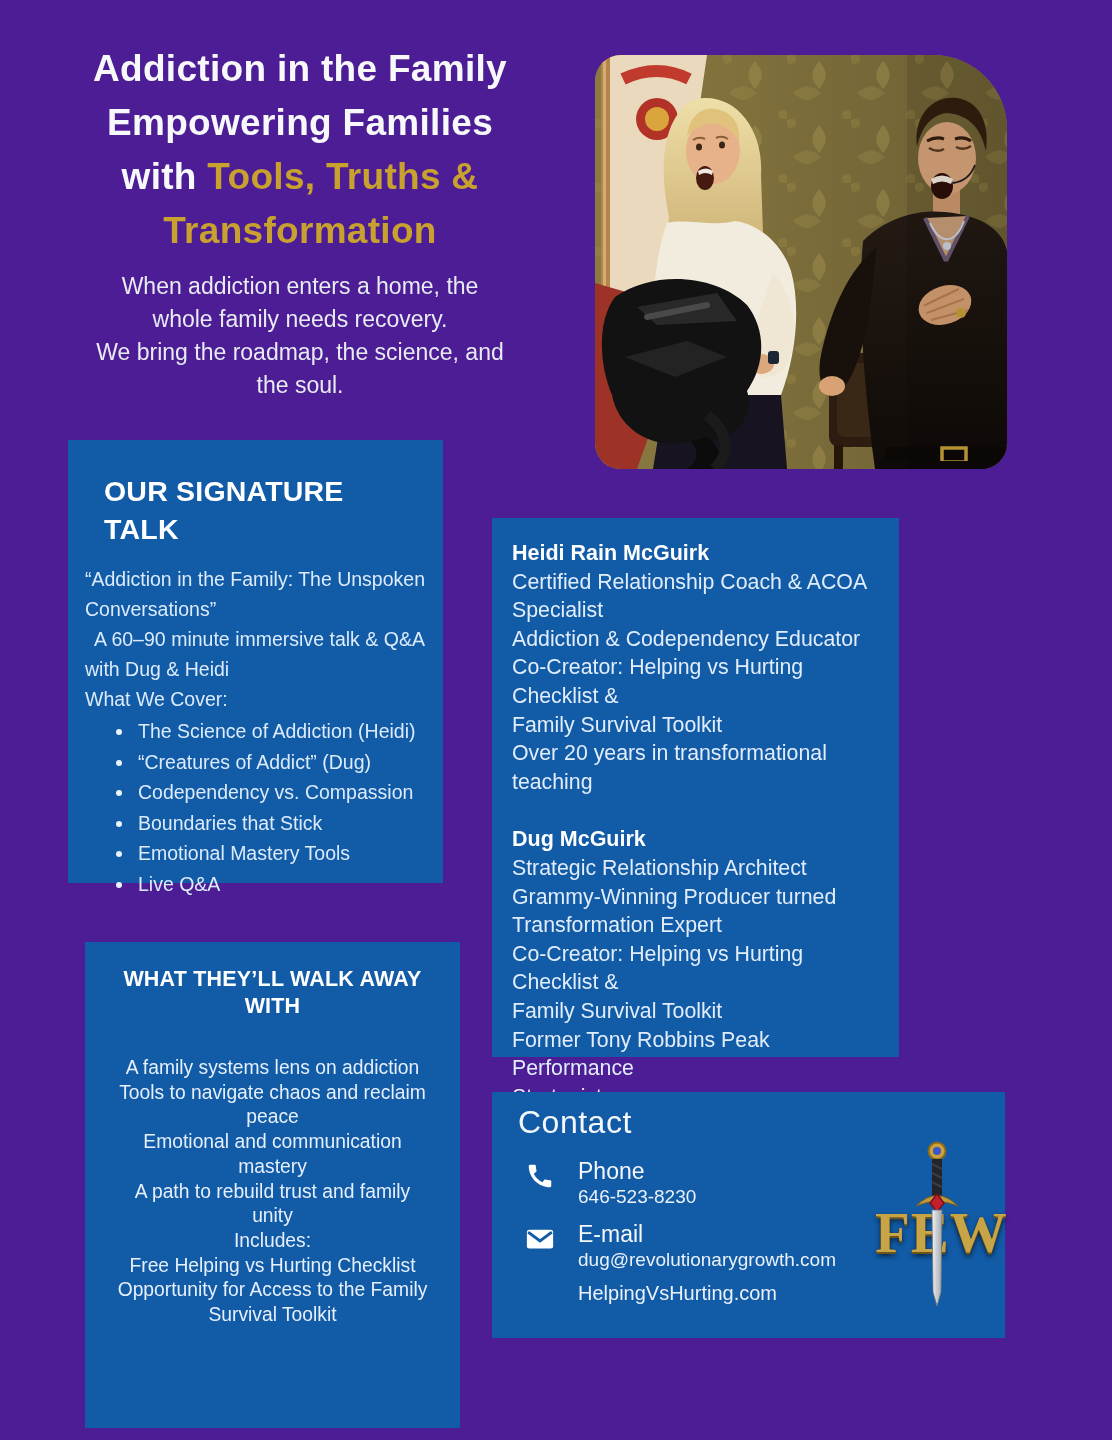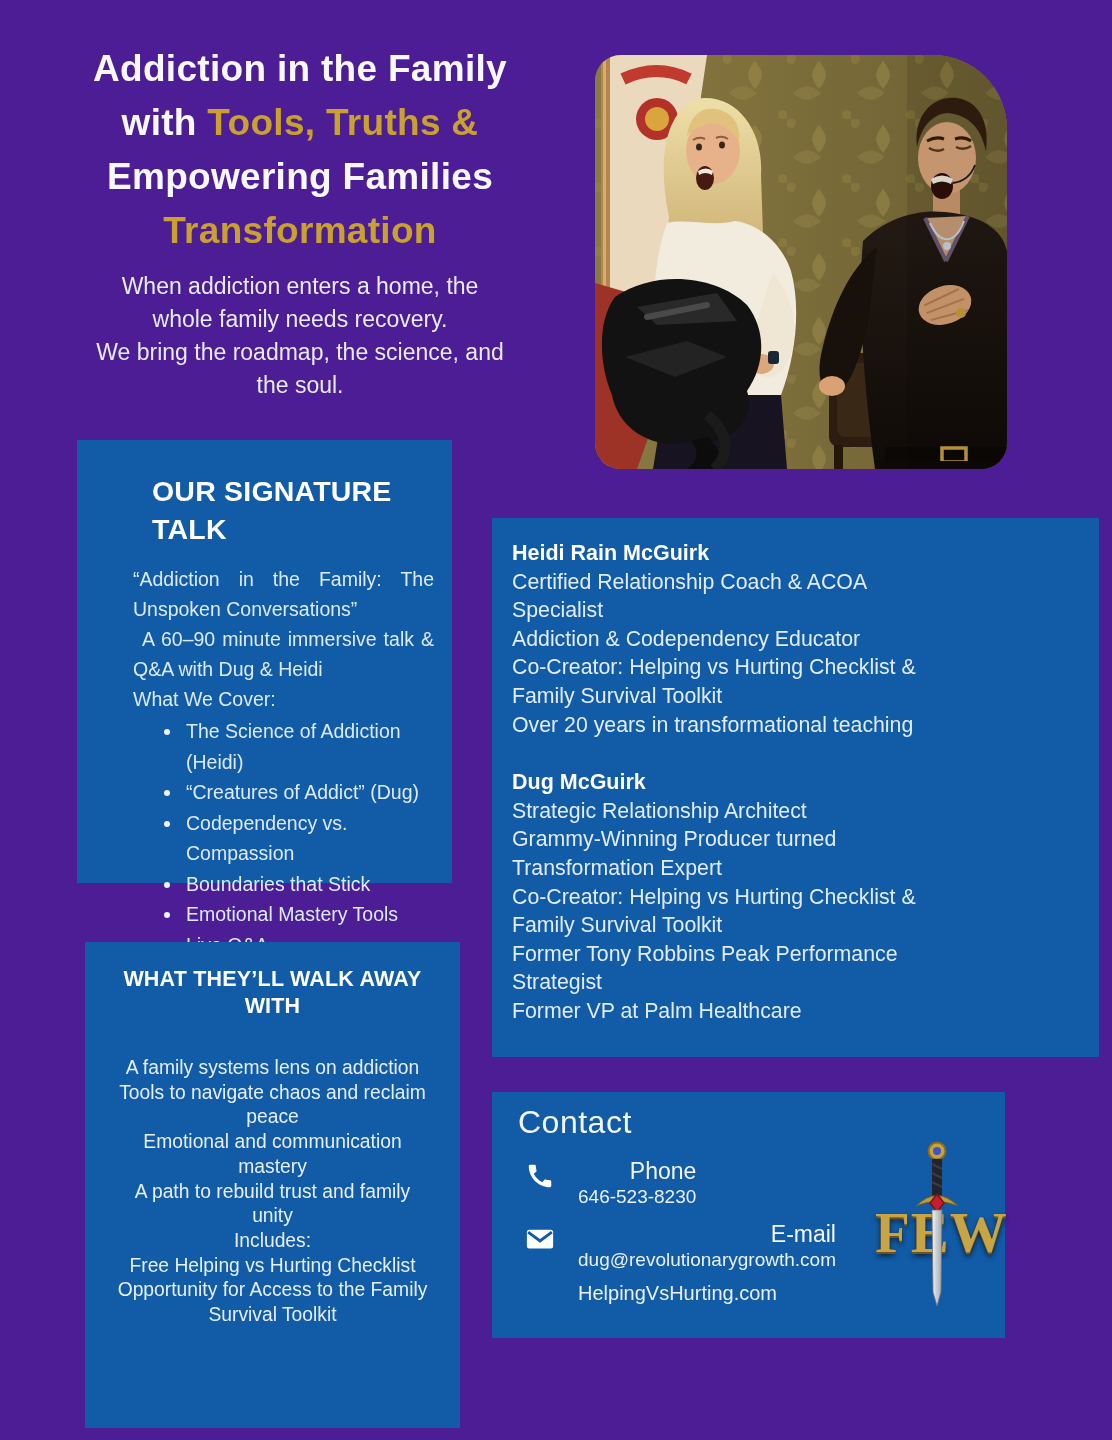--- a/index.html
+++ b/index.html
@@ -27,33 +27,33 @@
   
   .photo{
     position:absolute;left:595px;top:55px;width:412px;height:414px;
     border-radius:26px 74px 26px 26px;overflow:hidden;background:#7d6f3b;
   }
   .photo svg{display:block;width:100%;height:100%;}
 
   
   .panel{position:absolute;background:#115ba7;box-sizing:border-box;}
 
-  .panel.signature{left:77px;top:440px;width:375px;height:443px;padding-left:39px;}
+  .panel.signature{left:68px;top:440px;width:375px;height:443px;}
   .signature h2{
     margin:32px 28px 0 36px;font-size:28.5px;line-height:38px;
     color:#ffffff;font-weight:700;white-space:pre-line;letter-spacing:.2px;
   }
   .signature .talk-body{margin:16px 18px 0 17px;color:#dcebfb;}
   .signature p{margin:0;font-size:19.5px;line-height:30px;text-align:justify;}
   .signature p.indent{text-indent:9px;}
   .signature ul{margin:2px 0 0 0;padding-left:50px;}
   .signature li{font-size:19.5px;line-height:30.5px;color:#dcebfb;padding-left:3px;}
   .signature li::marker{color:#eaf2fc;}
 
-  .panel.bios{left:492px;top:518px;width:607px;height:539px;padding:21px 24px 0 20px;}
+  .panel.bios{left:492px;top:518px;width:407px;height:539px;padding:21px 24px 0 20px;}
   .bio-name{font-size:21.5px;line-height:28.6px;font-weight:700;color:#ffffff;}
   .bio-lines{font-size:21.3px;line-height:28.6px;color:#e2edfb;white-space:pre-line;}
   .bio+.bio{margin-top:29px;}
 
   .panel.walkaway{left:73px;top:942px;width:375px;height:486px;text-align:center;margin-left:12px;}
   .walkaway h3{
     margin:24px 30px 0 30px;font-size:21.5px;line-height:27px;color:#ffffff;
     font-weight:700;white-space:pre-line;letter-spacing:.2px;
   }
   .walkaway .walk-body{
@@ -63,21 +63,21 @@
 
   .panel.contact{left:492px;top:1092px;width:513px;height:246px;}
   .contact h3{
     position:absolute;left:26px;top:12px;margin:0;font-size:32px;
     font-weight:400;color:#f4f7fb;letter-spacing:.5px;
   }
   .contact-rows{position:absolute;left:33px;top:66px;}
   .contact-row{display:flex;align-items:flex-start;gap:23px;}
   .contact-row+.contact-row{margin-top:13px;}
   .contact-icon{width:30px;flex:0 0 30px;margin-top:3px;}
-  .contact-label{font-size:23px;line-height:27px;color:#f4f7fb;text-align:right;}
+  .contact-label{font-size:23px;line-height:27px;color:#f4f7fb;}
   .contact-value{font-size:19px;line-height:22px;color:#eaf1fa;margin-top:1px;}
   .contact-site{position:absolute;left:86px;top:190px;font-size:20px;color:#eaf1fa;}
 
   
   .few-logo{position:absolute;right:6px;top:48px;width:124px;height:186px;}
   .few-text{
     position:absolute;left:0;top:60px;width:100%;text-align:left;
     font-family:"Liberation Serif", serif;font-weight:700;font-size:57px;
     color:#c7a446;letter-spacing:1px;
     text-shadow:0 2px 0 #6d531a, 0 4px 5px rgba(0,0,0,.65), 0 0 1px #3c2d08;
@@ -85,22 +85,22 @@
   }
   .few-sword{position:absolute;left:50%;top:0;transform:translateX(-50%);z-index:2;}
 </style>
 </head>
 <body>
 
 <div class="page">
 
   <div class="title-block">
     <div>Addiction in the Family</div>
+    <div>Empowering Families</div>
     <div><span>with </span><span class="gold">Tools, Truths &amp;</span></div>
-    <div>Empowering Families</div>
     <div class="gold">Transformation</div>
   </div>
 
   <div class="subtitle">When addiction enters a home, the
 whole family needs recovery.
 We bring the roadmap, the science, and
 the soul.</div>
 
   <div class="photo">
     <svg viewBox="0 0 412 414" preserveAspectRatio="none">

